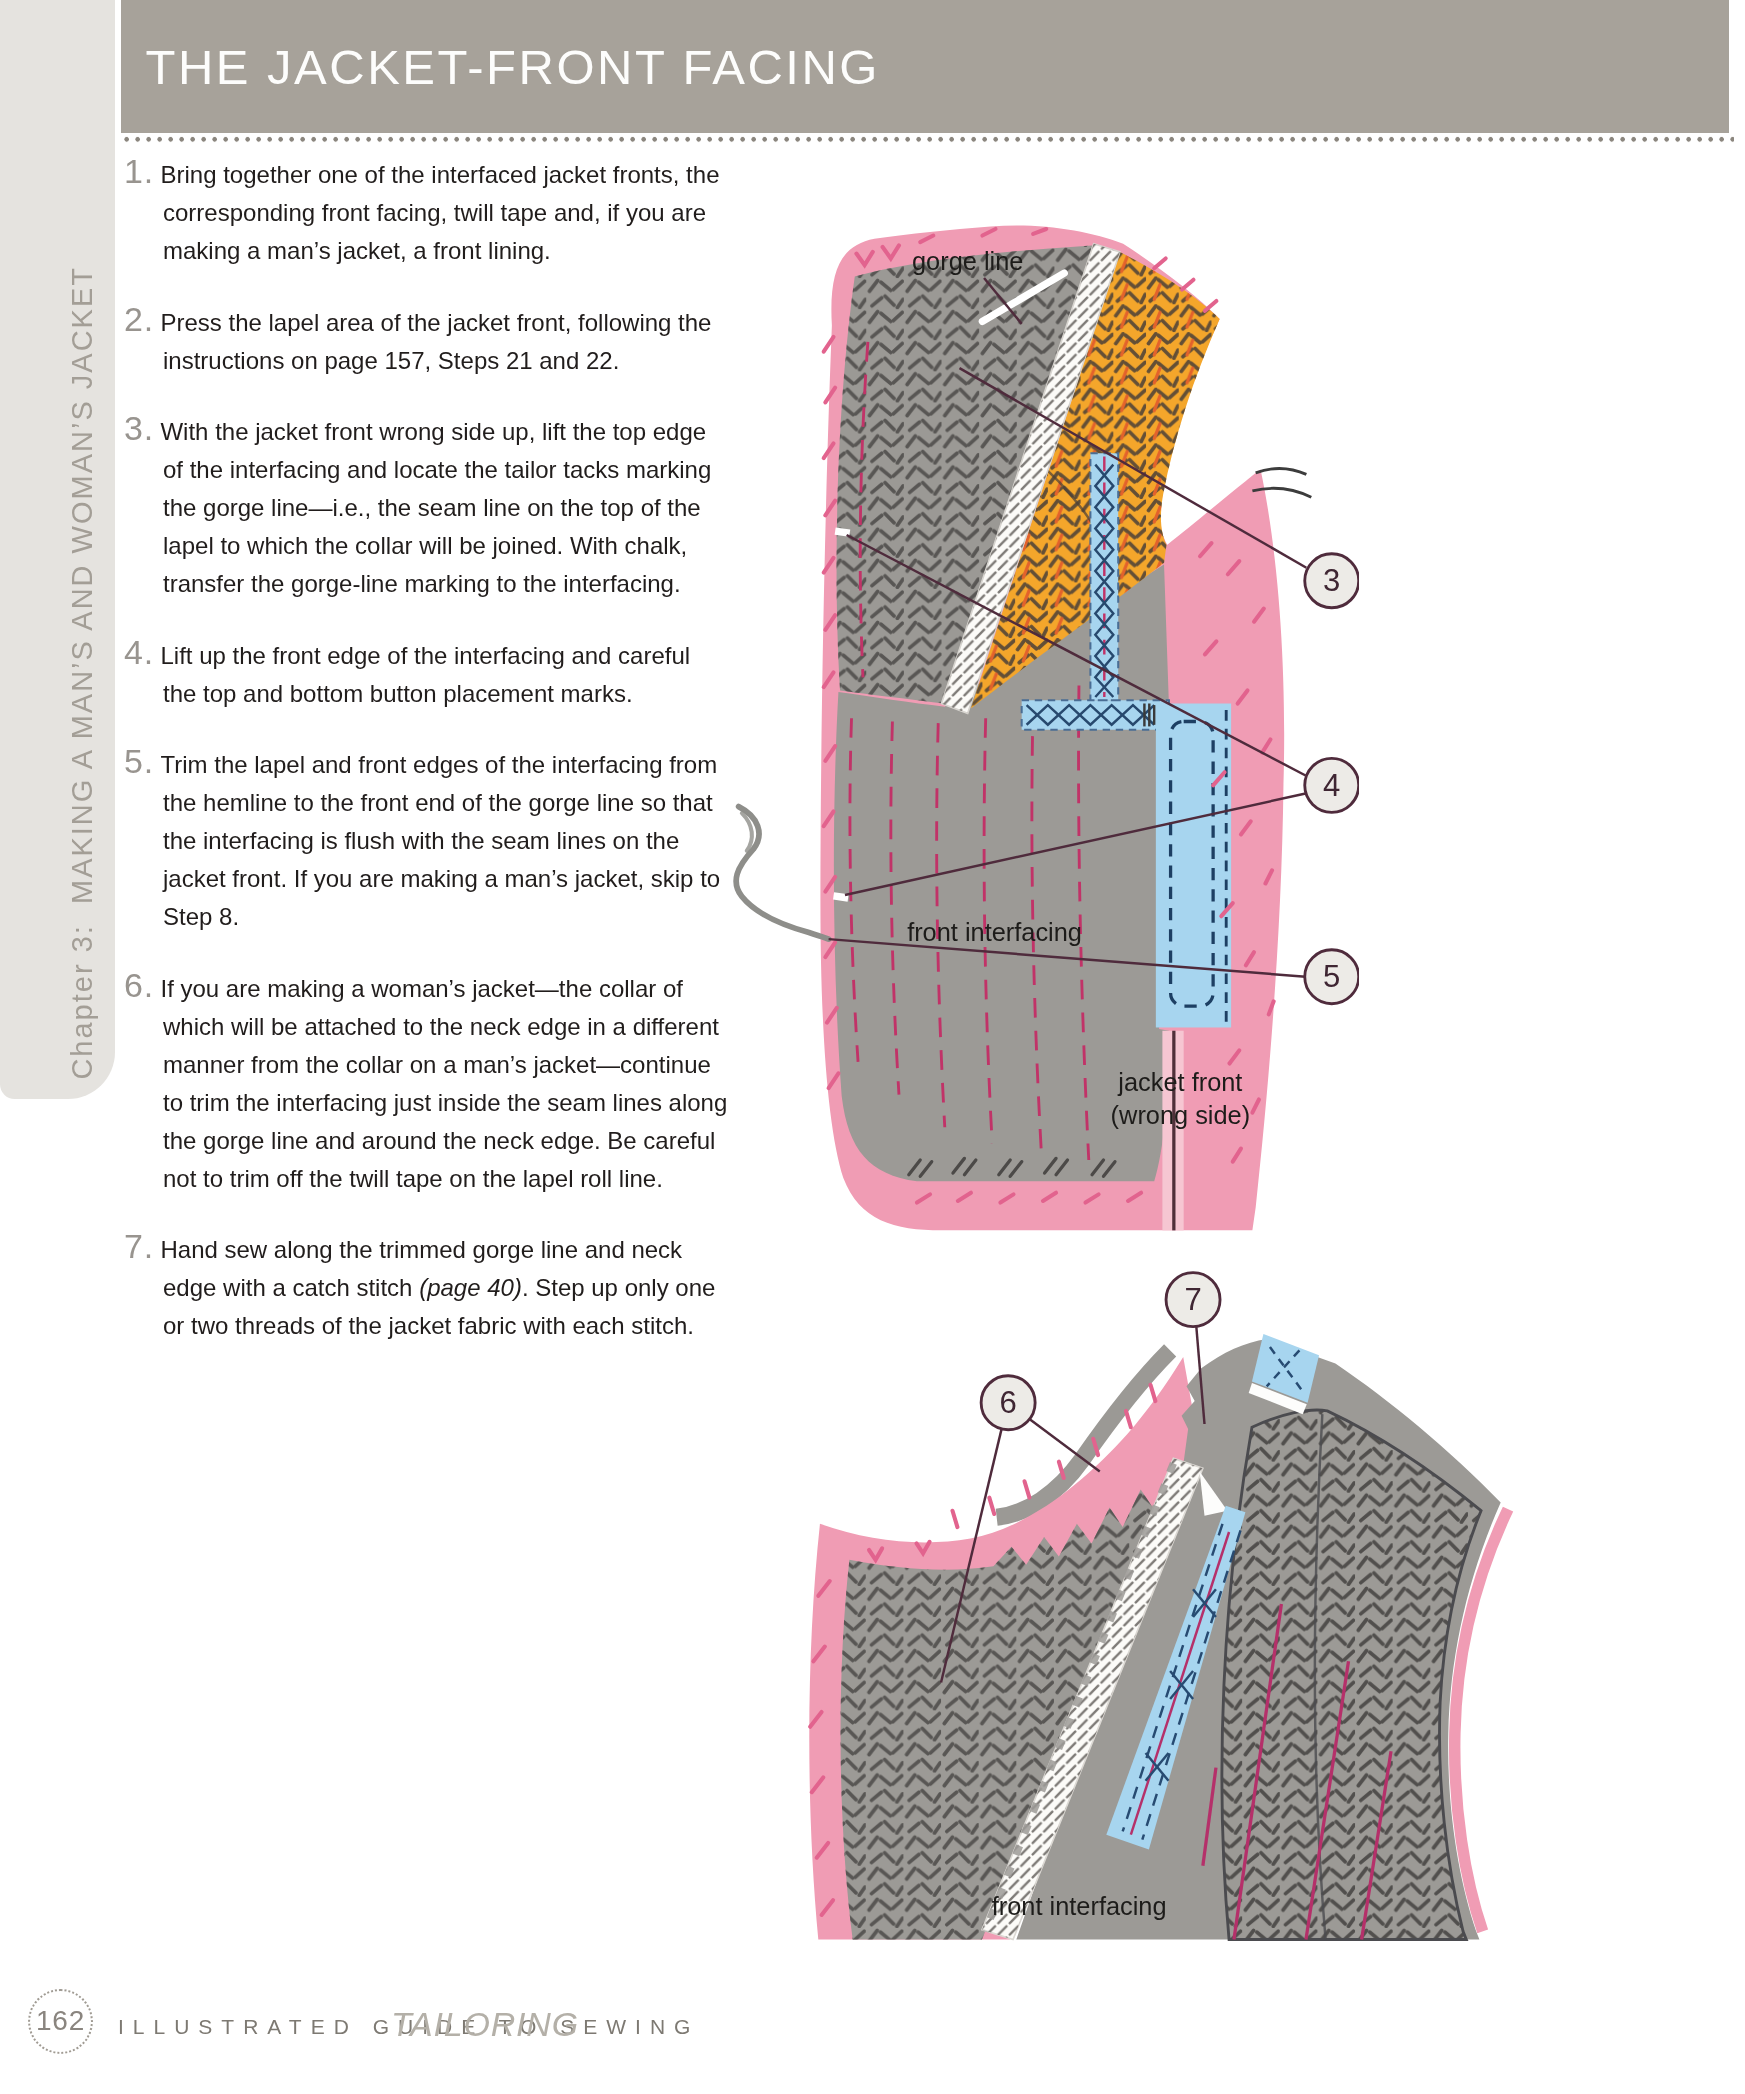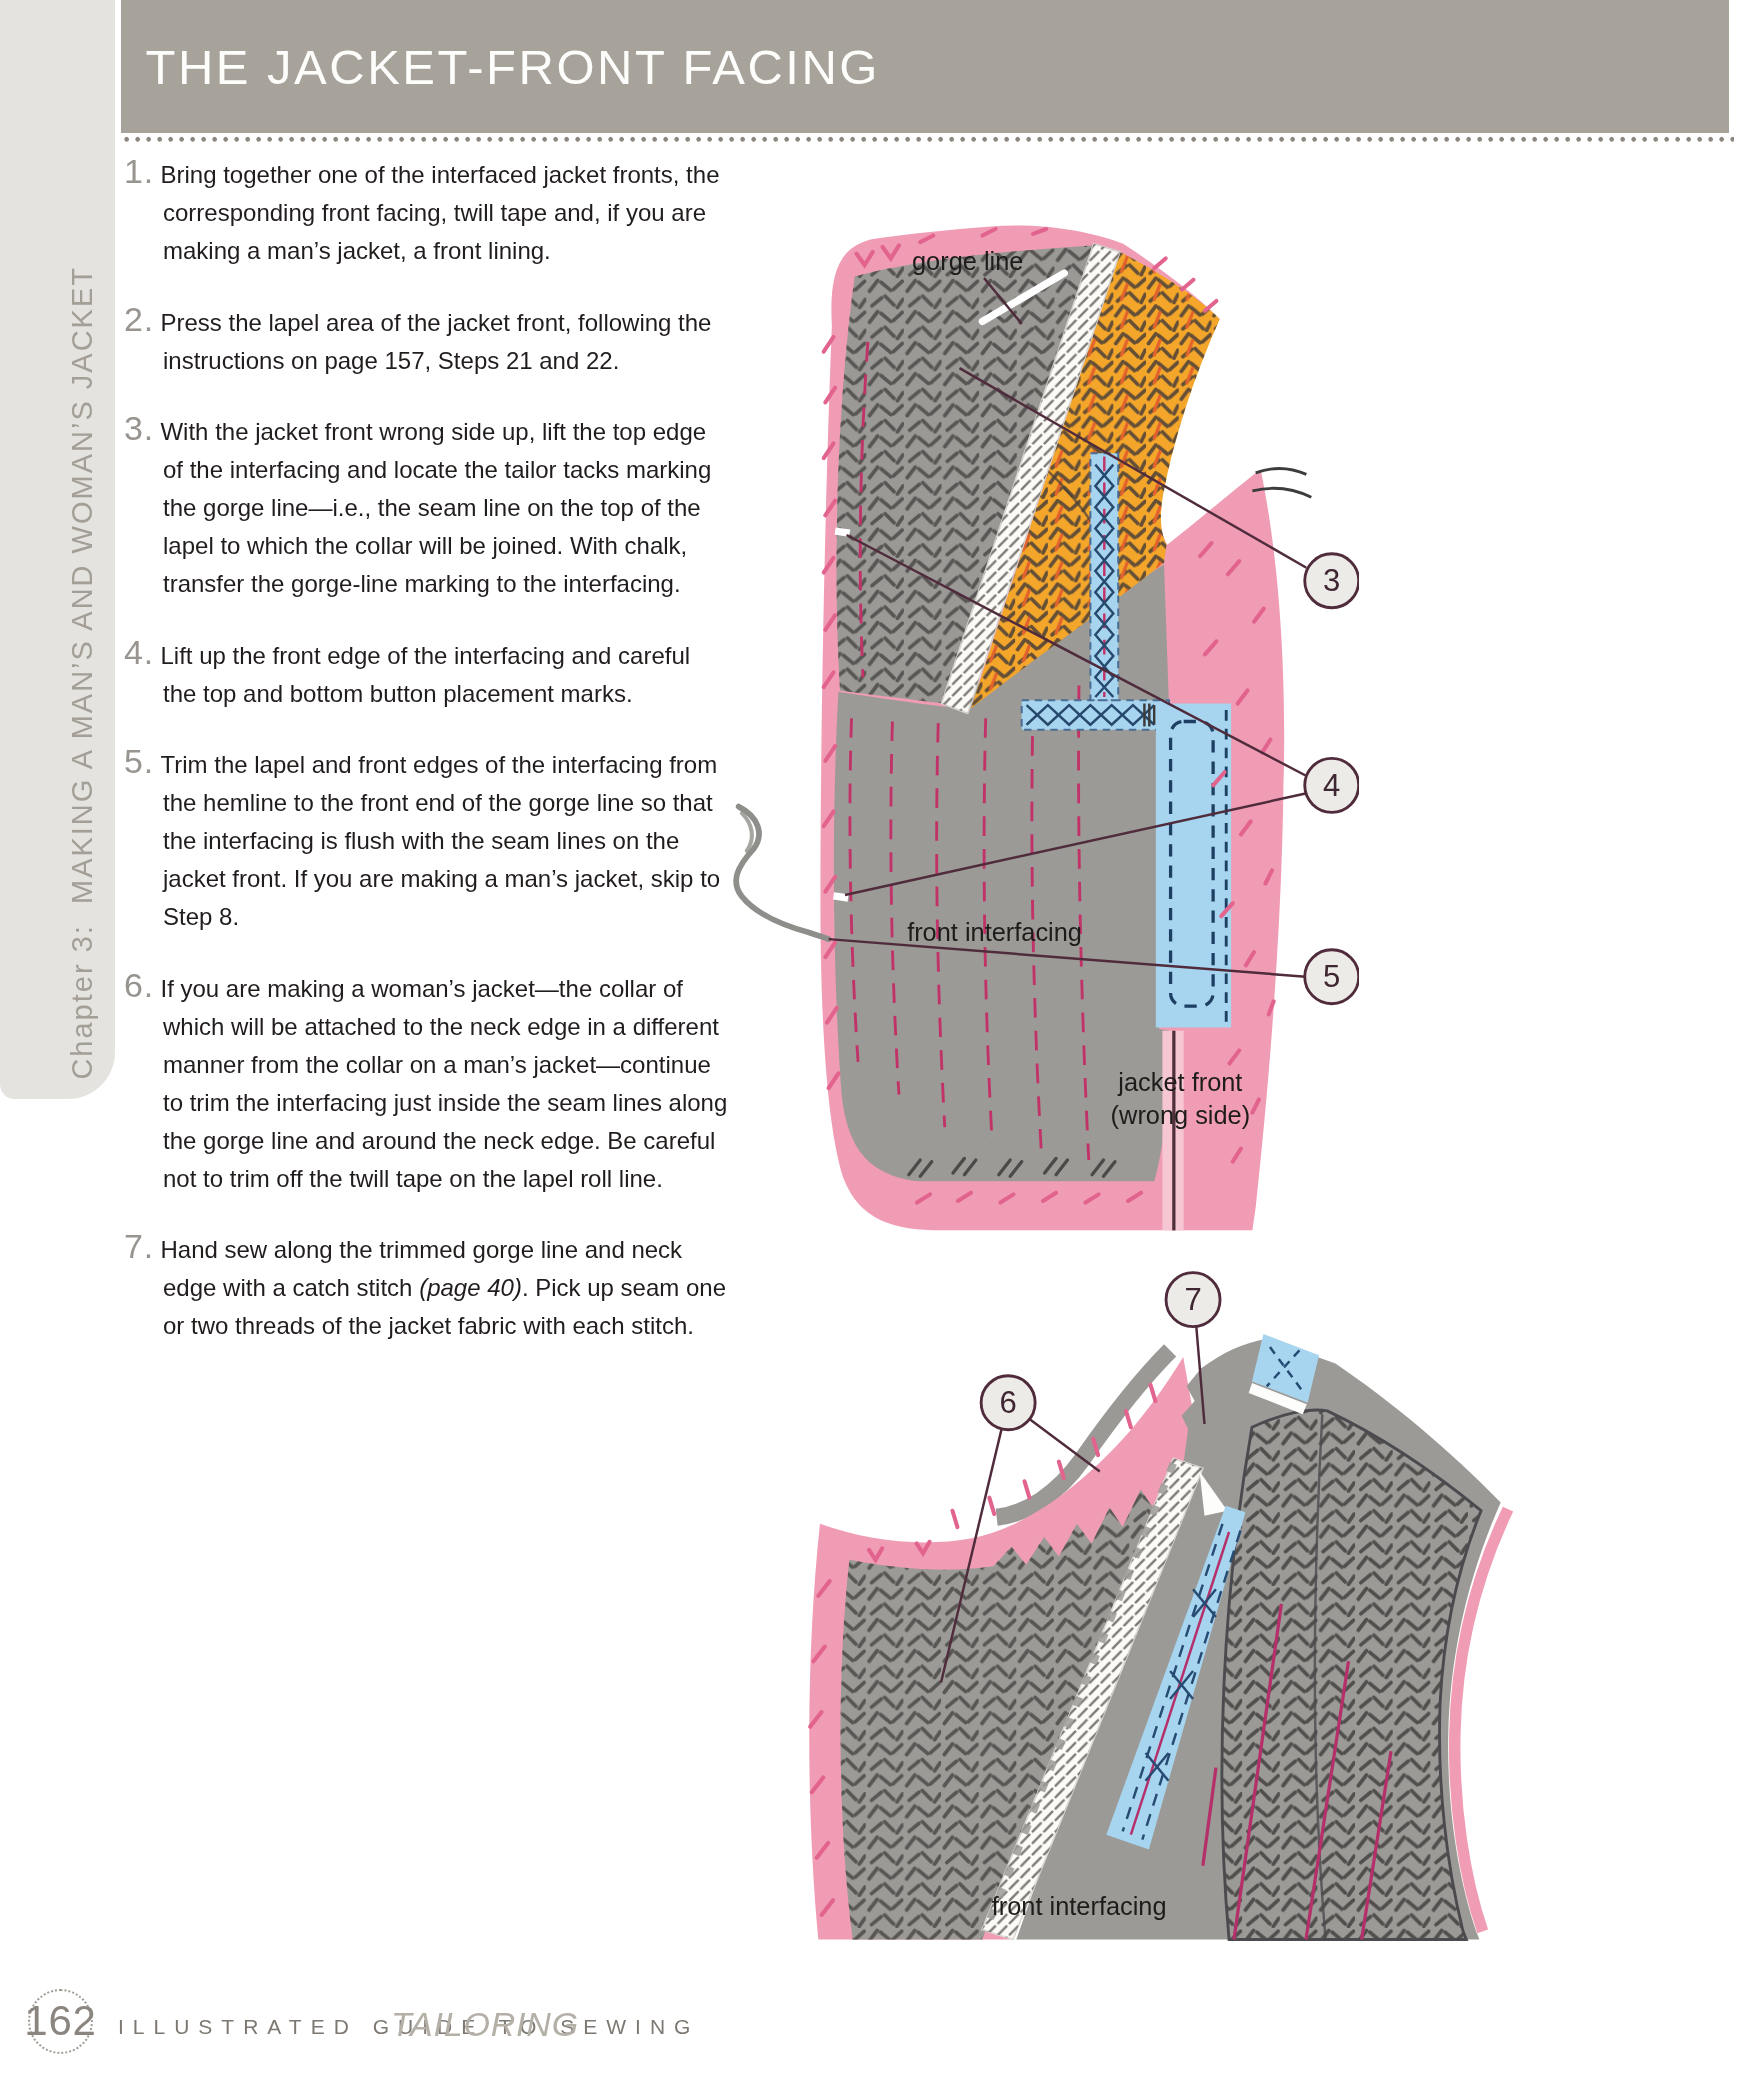--- a/index.html
+++ b/index.html
@@ -52,21 +52,21 @@
   .fig { position:absolute; }
   #fig1 { left:704px; top:211px; width:655px; height:1039px; }
   #fig2 { left:720px; top:1244px; width:798px; height:720px; }
   
   .footer { position:absolute; left:0; top:1984px; width:100%; height:82px; }
   .page-num-circle {
     position:absolute; left:28px; top:4.9px; width:61px; height:61px;
     border:2.5px dotted #a09b93; border-radius:50%;
     display:flex; align-items:center; justify-content:center;
   }
-  .page-num { font-size:42px; color:#8a857f; letter-spacing:0.8px; }
+  .page-num { font-size:28px; color:#8a857f; letter-spacing:0.8px; }
   .footer-series {
     position:absolute; left:118px; top:31px;
     font-size:21px; letter-spacing:9px; color:#7d7972; white-space:nowrap;
   }
   .footer-book {
     position:absolute; left:391px; top:21px;
     font-size:34px; letter-spacing:0.8px; color:#b4b0a8; white-space:nowrap;font-style:italic;
   }
   svg text { font-family:"Liberation Sans", sans-serif; }
   .fig-label { font-size:31px; fill:#1d1c1a; }
@@ -87,21 +87,21 @@
   </div>
 
   <div class="text-col">
 
     <p class="step"><span class="num">1.</span><span>Bring together one of the interfaced jacket fronts, the corresponding front facing, twill tape and, if you are making a man’s jacket, a front lining.</span></p>
     <p class="step"><span class="num">2.</span><span>Press the lapel area of the jacket front, following the instructions on page 157, Steps 21 and 22.</span></p>
     <p class="step"><span class="num">3.</span><span>With the jacket front wrong side up, lift the top edge of the interfacing and locate the tailor tacks marking the gorge line—i.e., the seam line on the top of the lapel to which the collar will be joined. With chalk, transfer the gorge-line marking to the interfacing.</span></p>
     <p class="step"><span class="num">4.</span><span>Lift up the front edge of the interfacing and careful the top and bottom button placement marks.</span></p>
     <p class="step"><span class="num">5.</span><span>Trim the lapel and front edges of the interfacing from the hemline to the front end of the gorge line so that the interfacing is flush with the seam lines on the jacket front. If you are making a man’s jacket, skip to Step 8.</span></p>
     <p class="step"><span class="num">6.</span><span>If you are making a woman’s jacket—the collar of which will be attached to the neck edge in a different manner from the collar on a man’s jacket—continue to trim the interfacing just inside the seam lines along the gorge line and around the neck edge. Be careful not to trim off the twill tape on the lapel roll line.</span></p>
-    <p class="step"><span class="num">7.</span><span>Hand sew along the trimmed gorge line and neck edge with a catch stitch </span><span class="ital">(page 40)</span><span>. Pick up seam one or two threads of the jacket fabric with each stitch.</span></p>
+    <p class="step"><span class="num">7.</span><span>Hand sew along the trimmed gorge line and neck edge with a catch stitch </span><span class="ital">(page 40)</span><span>. Step up only one or two threads of the jacket fabric with each stitch.</span></p>
   </div>
 
   <svg id="fig1" class="fig" viewBox="860 260 800 1270">
     <defs>
       <pattern id="hb1" width="46" height="38" patternUnits="userSpaceOnUse">
         <g stroke="#514f4d" stroke-width="4.5" stroke-linecap="round" fill="none">
           <path d="M4,16 L14,3"></path>
             <path d="M18,5 L30,15"></path>
             <path d="M33,14 L44,4"></path>
           <path d="M7,34 L19,24"></path>

